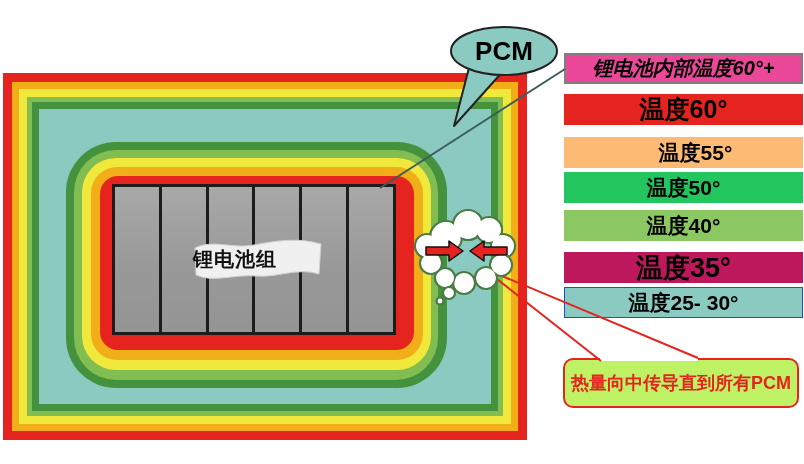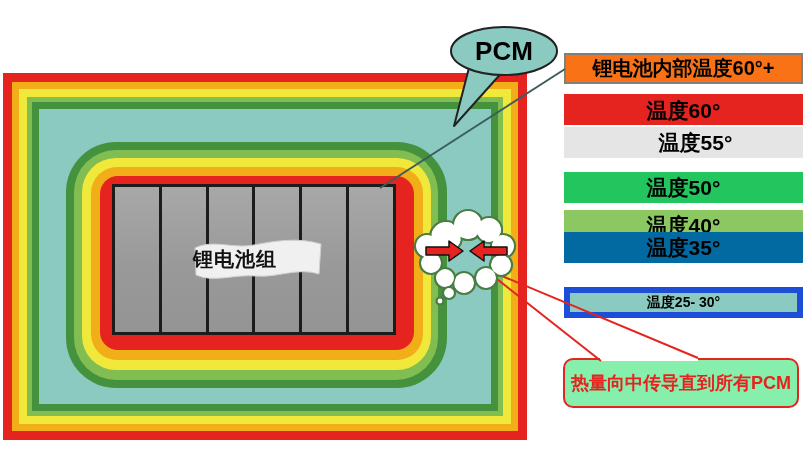--- a/index.html
+++ b/index.html
@@ -32,31 +32,31 @@
     position:absolute;left:193px;top:246px;width:128px;
     font-size:20px;font-weight:bold;color:#111;
     letter-spacing:1px;z-index:6;
   }
   
   .legend-bar{
     position:absolute;left:564px;width:239px;height:31px;
     display:flex;align-items:center;justify-content:center;
     font-weight:bold;color:#000;box-sizing:border-box;z-index:4;
   }
-  .lb0{top:53px;background:#f97316;border:2px solid #7f7f7f;font-size:20px;}
-  .lb1{top:94px;background:#e5231f;font-size:21px;align-items:flex-end;}
-  .lb2{top:127px;background:#e5e5e5;font-size:21px;padding-left:24px;}
+  .lb0{top:53px;background:#ec4899;border:2px solid #7f7f7f;font-size:20px;font-style:italic;}
+  .lb1{top:94px;background:#e5231f;font-size:25px;}
+  .lb2{top:137px;background:#fdba74;font-size:21px;padding-left:24px;}
   .lb3{top:172px;background:#22c55e;font-size:21px;}
   .lb4{top:210px;background:#8bc862;font-size:21px;text-align:center;}
-  .lb5{top:232px;background:#0369a1;font-size:21px;}
-  .lb6{top:287px;background:#8acac1;border:6px solid #1d4ed8;font-size:14px;}
+  .lb5{top:252px;background:#be185d;font-size:27px;}
+  .lb6{top:287px;background:#8acac1;border:1px solid #1d4ed8;font-size:21px;}
   
   .callout{
     position:absolute;left:563px;top:358px;width:236px;height:50px;
-    background:#86efac;border:2px solid #e5231f;border-radius:10px;
+    background:#bef264;border:2px solid #e5231f;border-radius:10px;
     box-sizing:border-box;z-index:4;
     display:flex;flex-direction:row;align-items:center;justify-content:center;
     color:#e5231f;font-weight:bold;font-size:18px;line-height:22px;
     text-align:center;
   }
   svg text{font-family:"Liberation Sans","DejaVu Sans",sans-serif;}
   .overlay{position:absolute;left:0;top:0;z-index:5;}
 </style>
 </head>
 <body>

